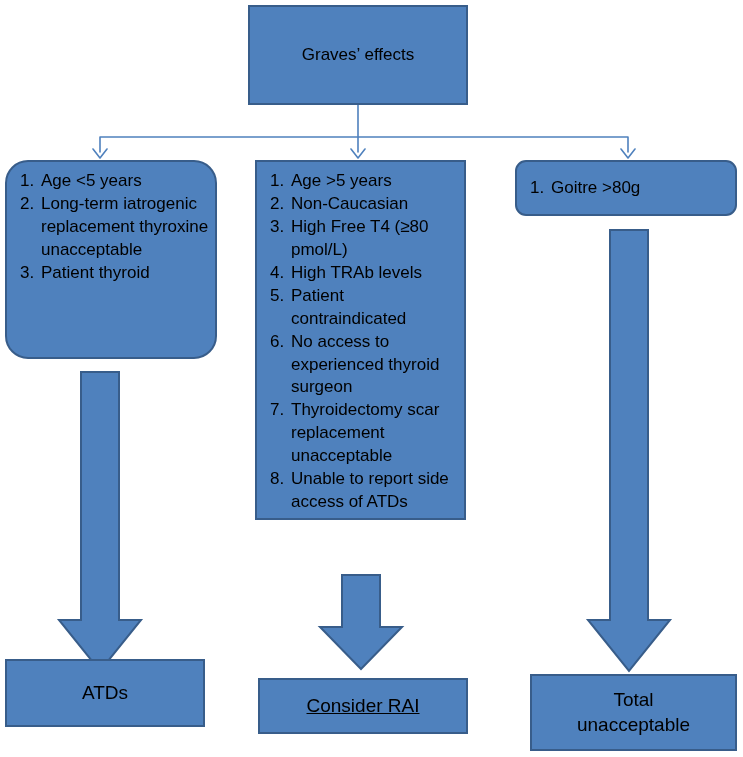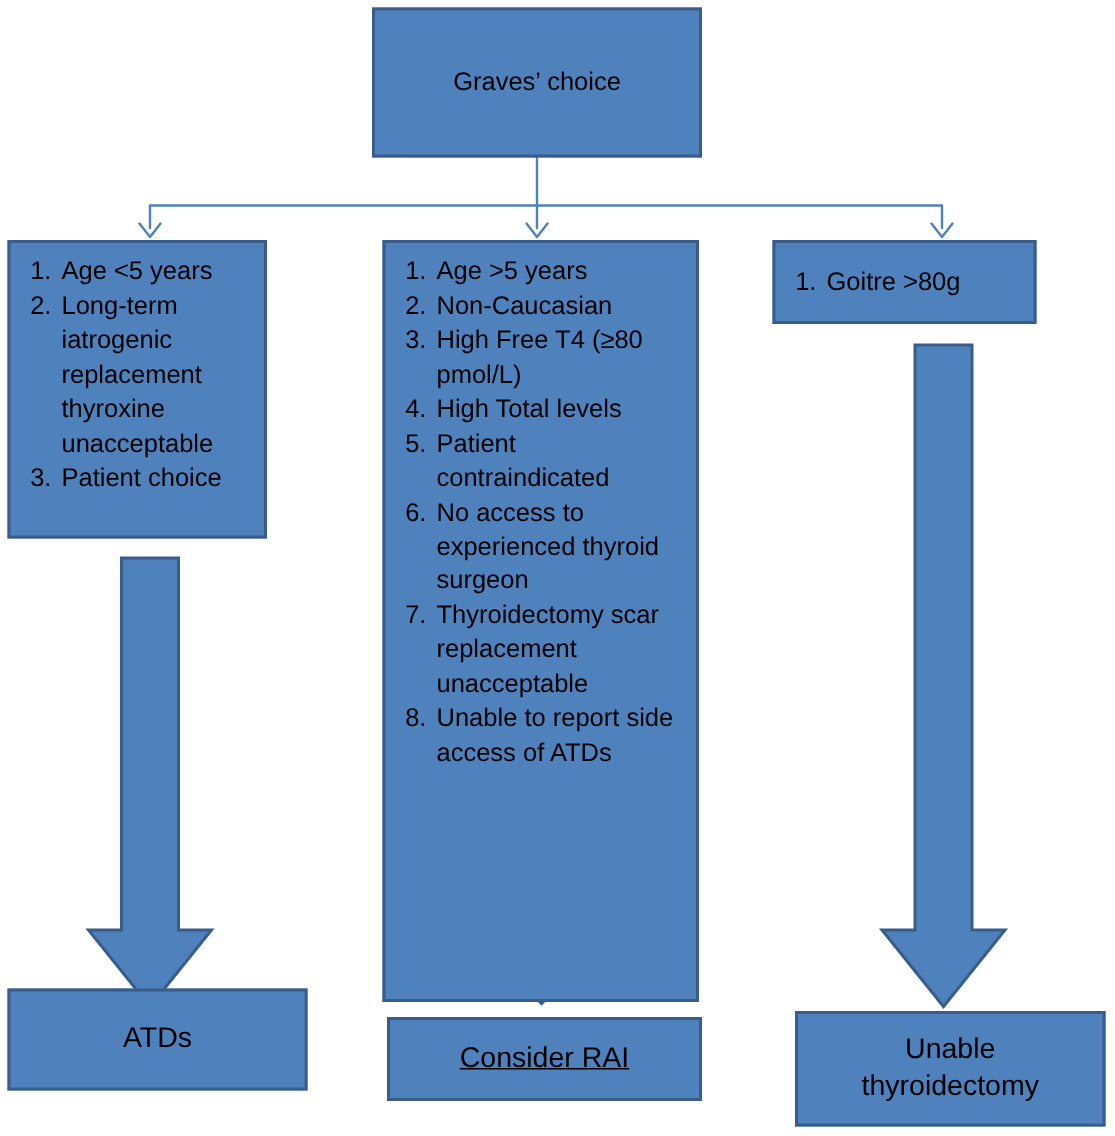--- a/index.html
+++ b/index.html
@@ -56,23 +56,23 @@
   }
   .list-box ol {
     margin: 0;
     padding-left: 30px;
     font-size: 17px;
     line-height: 1.35;
     list-style: decimal outside;
   }
   .list-box li { padding-left: 2px; }
 
-  .node-atd-criteria     { left: 5px;   top: 160px; width: 173px; height: 199px; }
-  .node-rai-criteria     { left: 255px; top: 160px; width: 211px; height: 508px; }
-  .node-surgery-criteria { left: 515px; top: 160px; width: 176px; height: 56px; align-items: center; }
+  .node-atd-criteria     { left: 5px;   top: 160px; width: 212px; height: 199px; border-radius: 23px; }
+  .node-rai-criteria     { left: 255px; top: 160px; width: 211px; height: 360px; }
+  .node-surgery-criteria { left: 515px; top: 160px; width: 222px; height: 56px; align-items: center; border-radius: 11px; }
 
   .outcome { font-size: 19px; }
   .outcome-atd     { left: 5px;   top: 659px; width: 200px; height: 68px; }
   .outcome-rai     { left: 258px; top: 678px; width: 210px; height: 56px; text-decoration: underline; }
   .outcome-surgery { left: 530px; top: 674px; width: 207px; height: 77px; line-height: 1.3; }
   .outcome-surgery .wrap-narrow { display: inline-block; max-width: 145px; }
 </style>
 </head>
 <body>
 
@@ -84,37 +84,37 @@
     <path class="thin-connector" d="M93 149 L100 158 L107 149"></path>
     <path class="thin-connector" d="M351 149 L358 158 L365 149"></path>
     <path class="thin-connector" d="M621 149 L628 158 L635 149"></path>
 
     <polygon class="block-arrow" points="81,372 119,372 119,620 141,620 100,671 59,620 81,620"></polygon>
     <polygon class="block-arrow" points="342,575 380,575 380,627 402,627 361,669 320,627 342,627"></polygon>
     <polygon class="block-arrow" points="610,230 648,230 648,620 670,620 629,671 588,620 610,620"></polygon>
   </svg>
 
   <div class="box node-root">
-    <span>Graves’ choice</span>
+    <span>Graves’ effects</span>
   </div>
 
   <div class="box list-box node-atd-criteria">
     <ol>
         <li>Age &lt;5 years</li>
         <li>Long-term iatrogenic replacement thyroxine unacceptable</li>
-        <li>Patient choice</li>
+        <li>Patient thyroid</li>
       </ol>
   </div>
 
   <div class="box list-box node-rai-criteria">
     <ol>
         <li>Age &gt;5 years</li>
         <li>Non-Caucasian</li>
         <li>High Free T4 (≥80 pmol/L)</li>
-        <li>High Total levels</li>
+        <li>High TRAb levels</li>
         <li>Patient contraindicated</li>
         <li>No access to experienced thyroid surgeon</li>
         <li>Thyroidectomy scar replacement unacceptable</li>
         <li>Unable to report side access of ATDs</li>
       </ol>
   </div>
 
   <div class="box list-box node-surgery-criteria">
     <ol>
         <li>Goitre &gt;80g</li>
@@ -123,16 +123,16 @@
 
   <div class="box outcome outcome-atd">
     <span>ATDs</span>
   </div>
 
   <div class="box outcome outcome-rai">
     <span>Consider RAI</span>
   </div>
 
   <div class="box outcome outcome-surgery">
-    <span class="wrap-narrow">Unable thyroidectomy</span>
+    <span class="wrap-narrow">Total unacceptable</span>
   </div>
 
 </div>
 
 </body></html>

